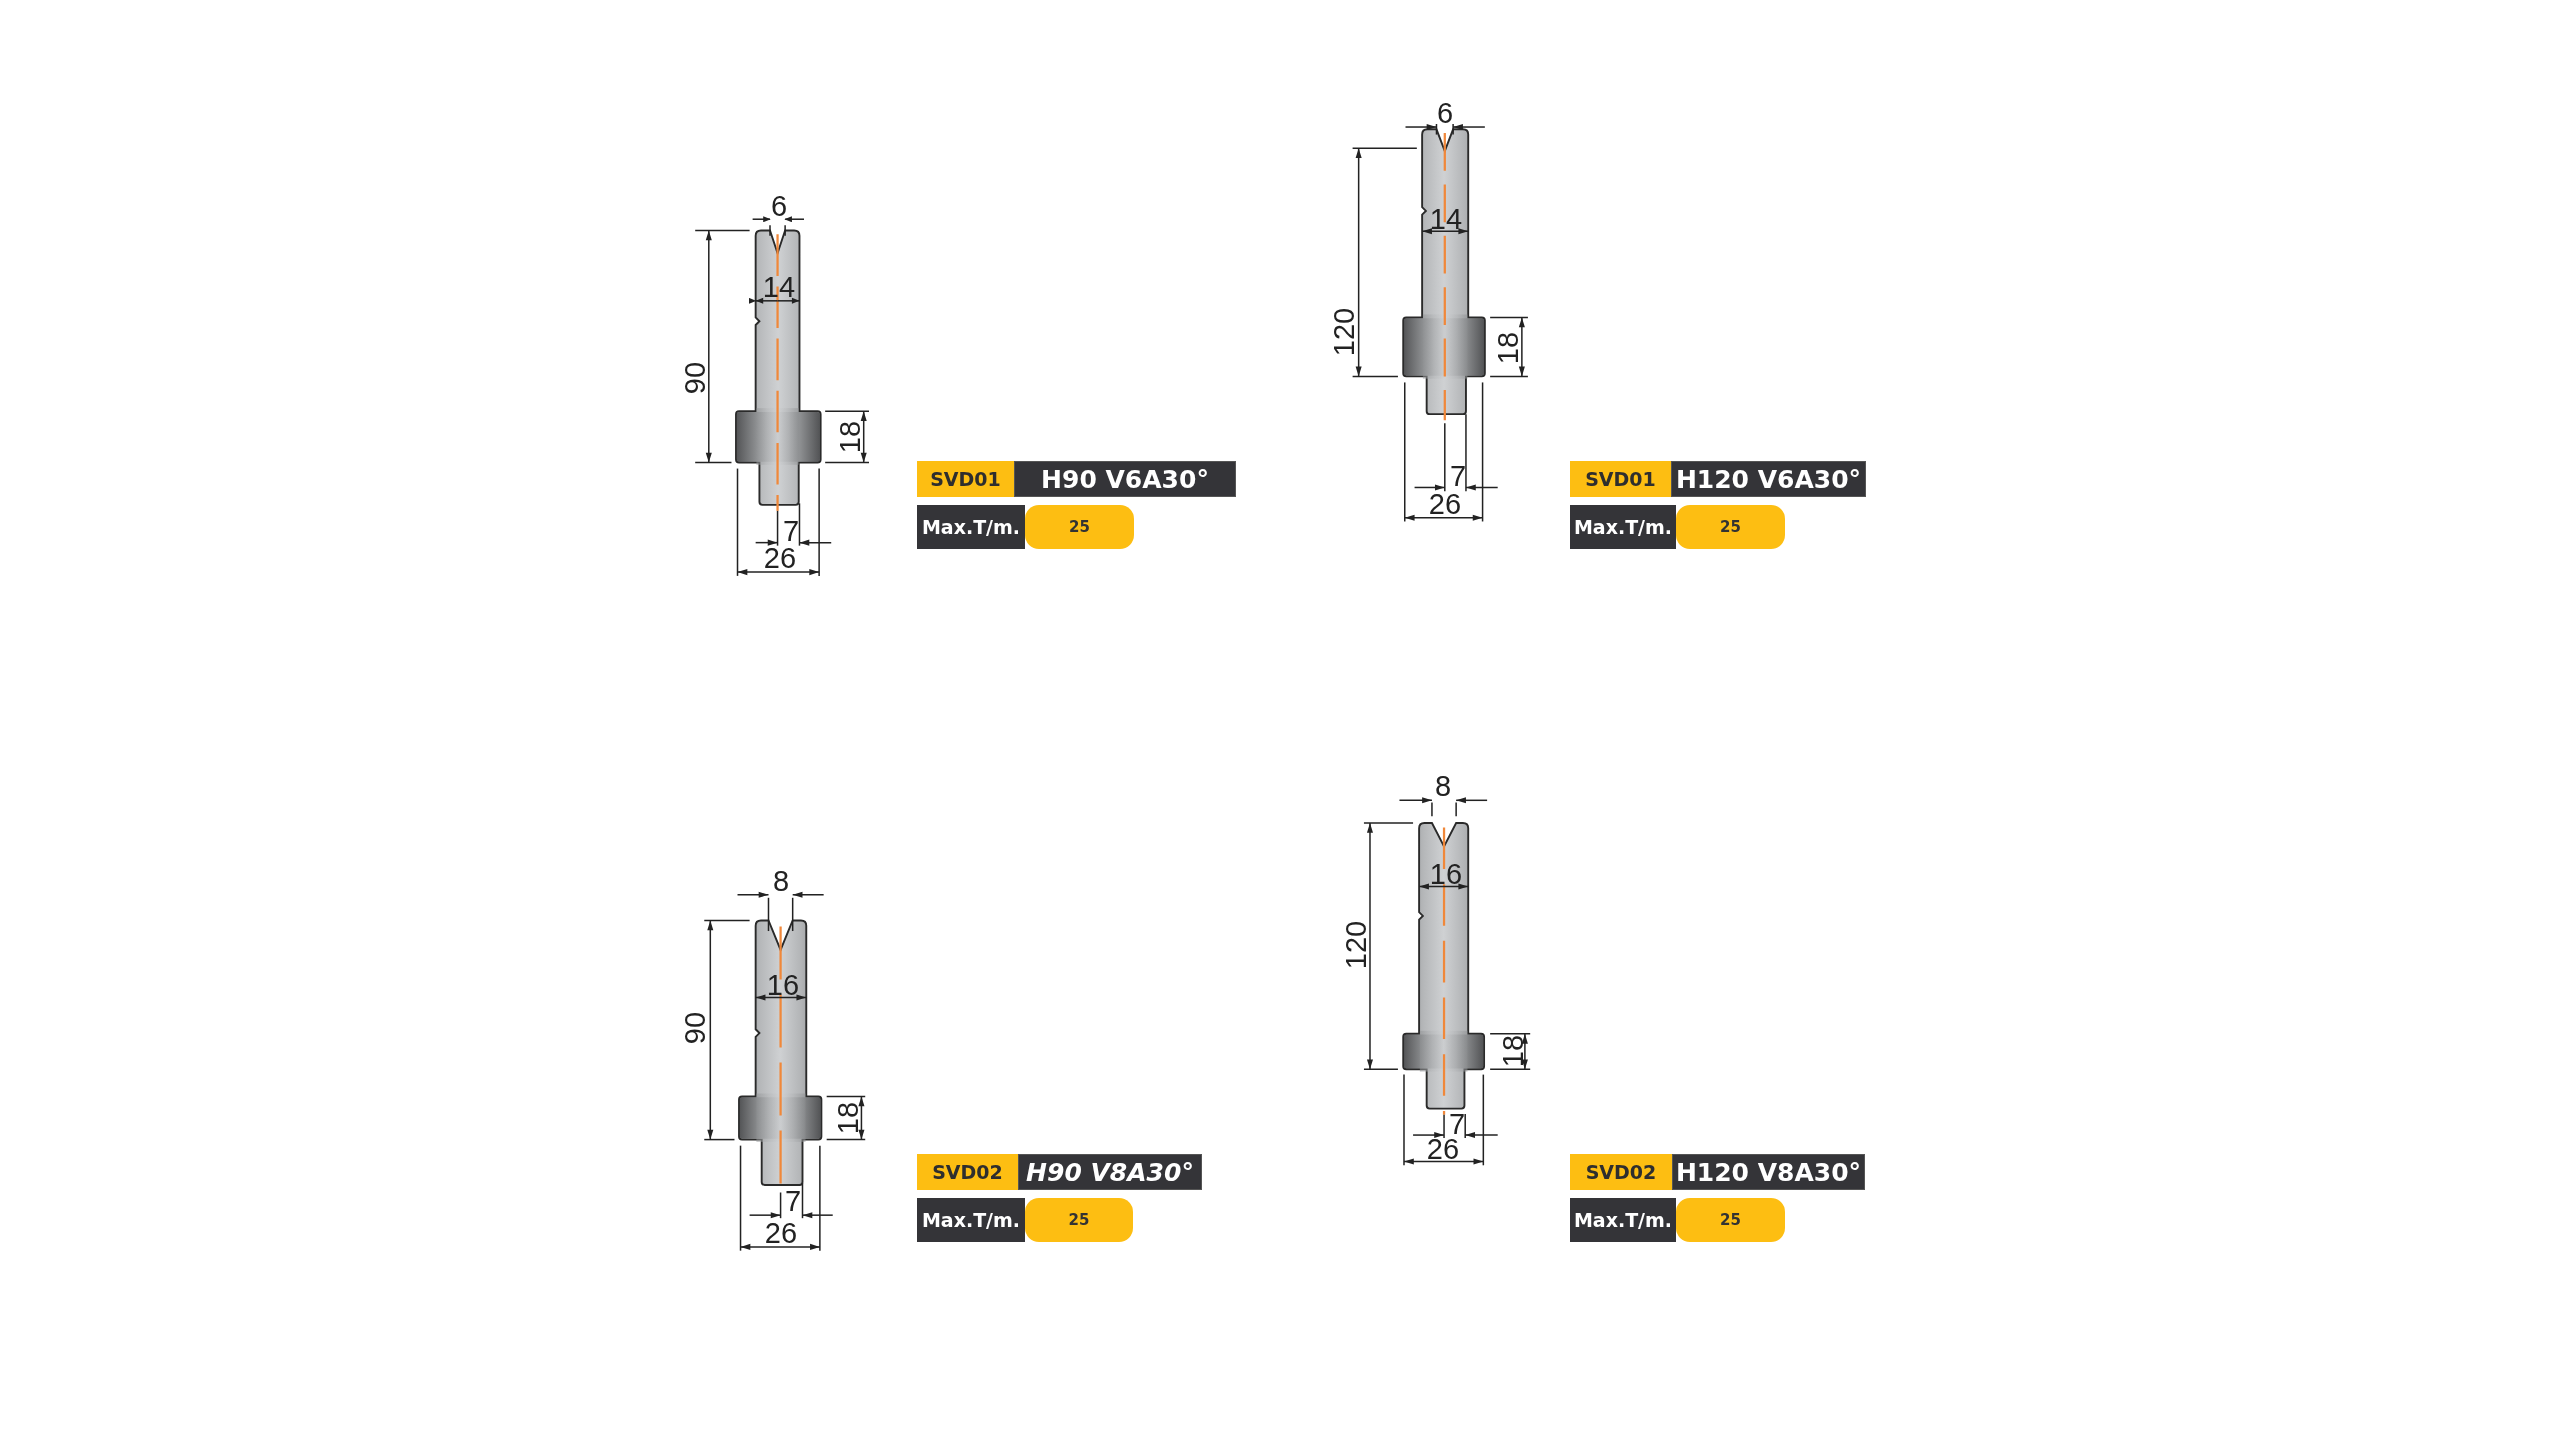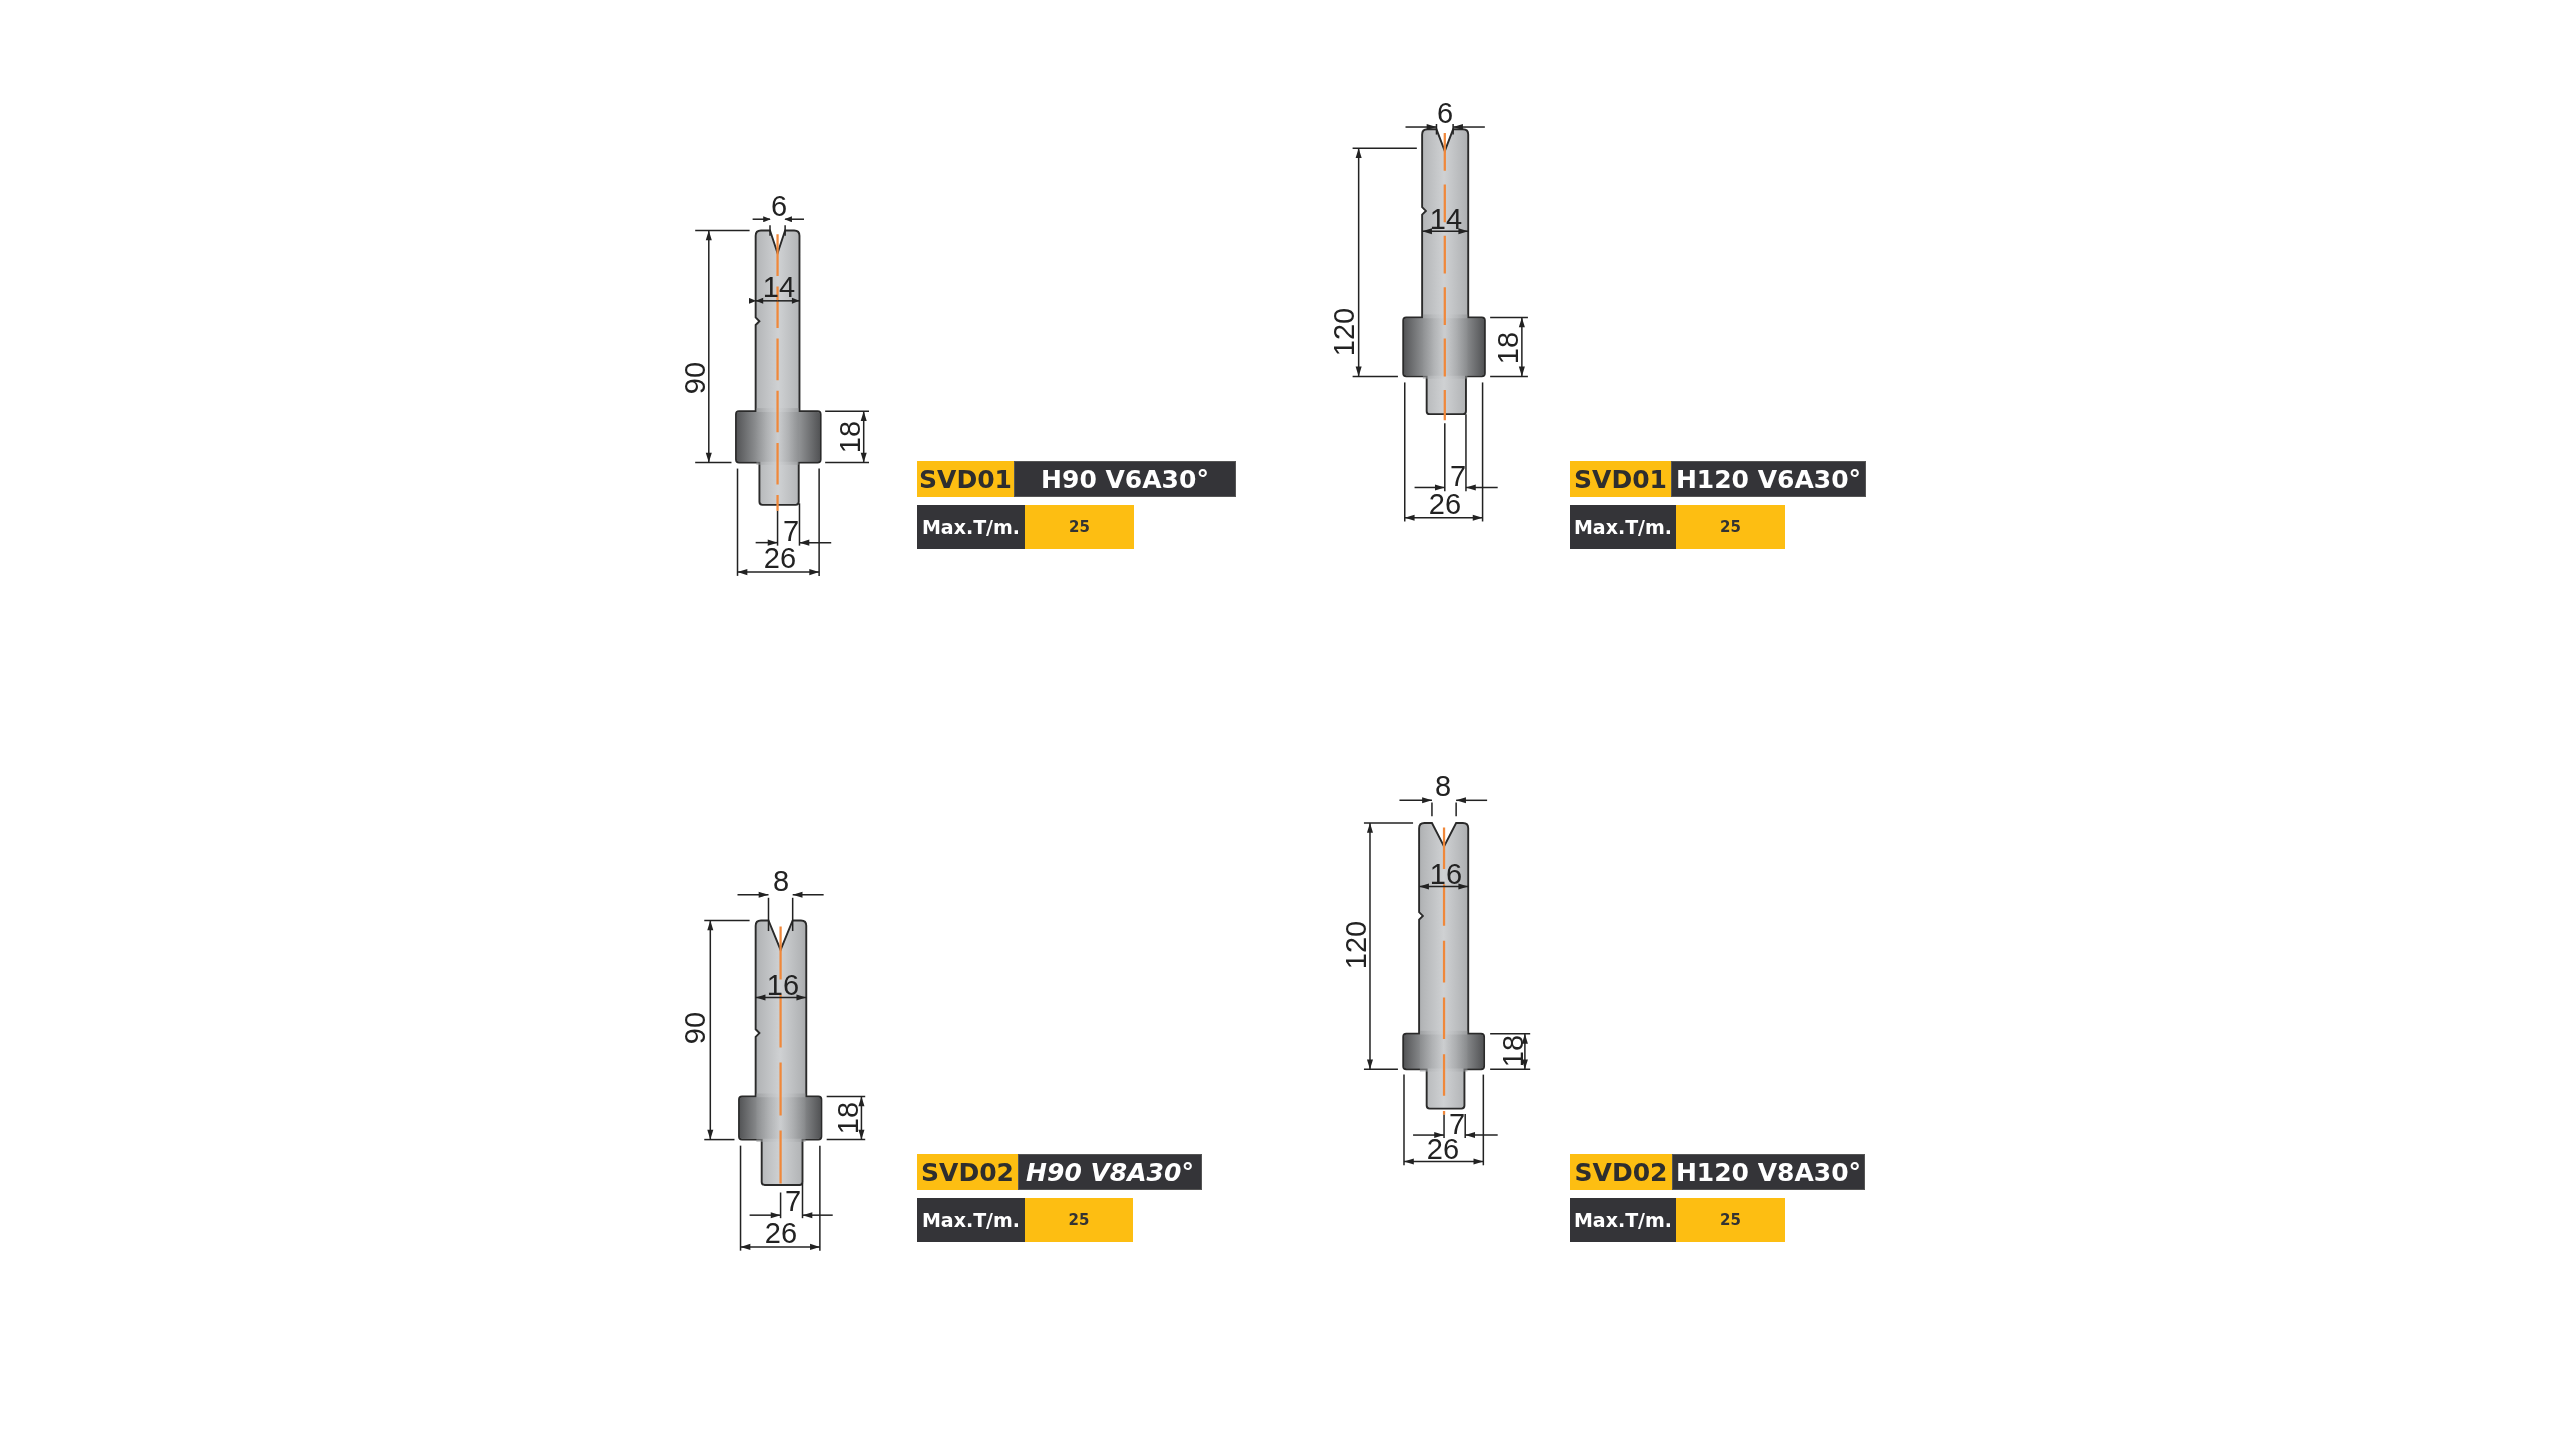--- a/index.html
+++ b/index.html
@@ -4,25 +4,25 @@
 <style>
   html, body { margin:0; padding:0; background:#ffffff; }
   body { width:2576px; height:1451px; position:relative; overflow:hidden; font-family:"Liberation Sans", sans-serif; }
   .die { position:absolute; left:0; top:0; width:2576px; height:1451px; }
   .die svg { position:absolute; left:0; top:0; width:2576px; height:1451px; overflow:visible; }
   .dimtxt { position:absolute; font-family:"Liberation Sans", sans-serif; font-size:29px; color:#222; line-height:1; white-space:nowrap; }
   .dimtxt.rot { transform:translate(-50%,-50%) rotate(-90deg); transform-origin:center; }
   .dimtxt.c { transform:translate(-50%,-50%); }
   .label { position:absolute; }
   .lrow { position:absolute; display:flex; height:36px; }
-  .code { background:#FDBE12; color:#2e2e2e; font-weight:bold; font-size:25px; display:flex; align-items:center; justify-content:center; font-family:"DejaVu Sans", sans-serif; }
+  .code { background:#FDBE12; color:#2e2e2e; font-weight:bold; font-size:19px; display:flex; align-items:center; justify-content:center; font-family:"DejaVu Sans", sans-serif; }
   .name { background:#343438; color:#ffffff; font-weight:bold; font-size:25px; display:flex; align-items:center; justify-content:center; font-family:"DejaVu Sans", sans-serif; border:0.8px solid #555; box-sizing:border-box; }
   .mrow { position:absolute; display:flex; height:44px; }
   .mlabel { background:#343438; color:#fff; font-weight:bold; font-size:19px; display:flex; align-items:center; justify-content:center; font-family:"DejaVu Sans", sans-serif; }
-  .mval { background:#FDBE12; color:#333; font-weight:bold; font-size:15px; display:flex; align-items:center; justify-content:center; font-family:"DejaVu Sans", sans-serif; }
+  .mval { background:#FDBE12; color:#333; font-weight:bold; font-size:15px; display:flex; align-items:center; justify-content:center; font-family:"DejaVu Sans", sans-serif;border-radius:14px; }
 </style>
 </head>
 <body>
 
 <svg width="0" height="0" style="position:absolute">
   <defs>
     <linearGradient id="bodyGrad" x1="0" x2="1" y1="0" y2="0">
       <stop offset="0" stop-color="#8f9193"></stop>
       <stop offset="0.25" stop-color="#b5b7b9"></stop>
       <stop offset="0.5" stop-color="#cfd1d3"></stop>

